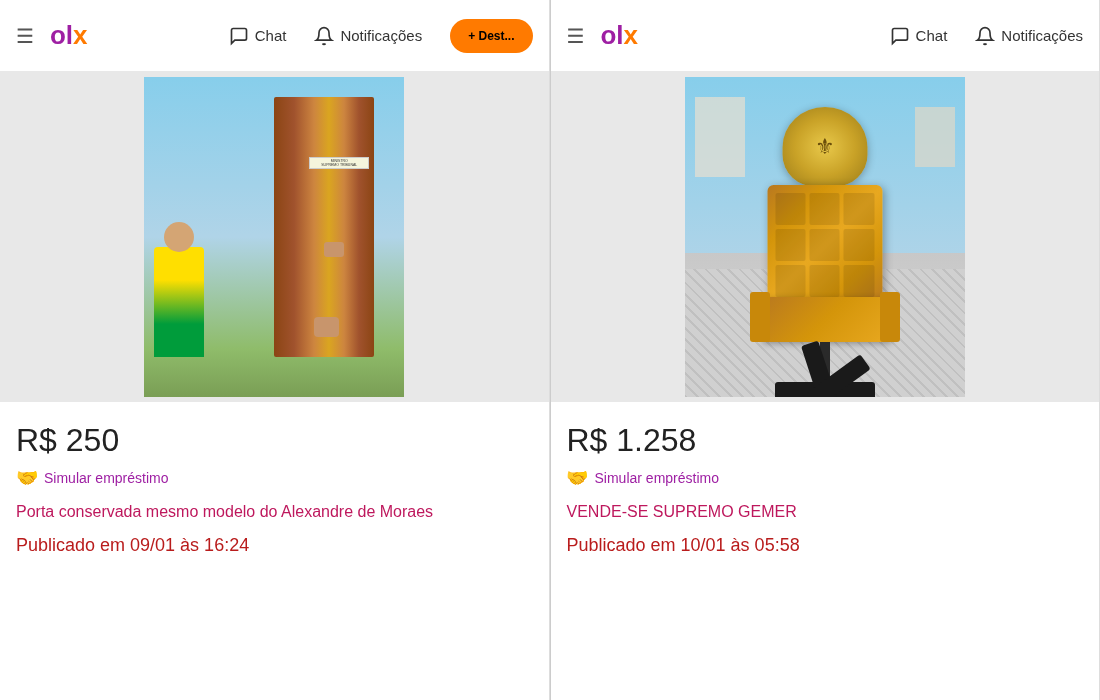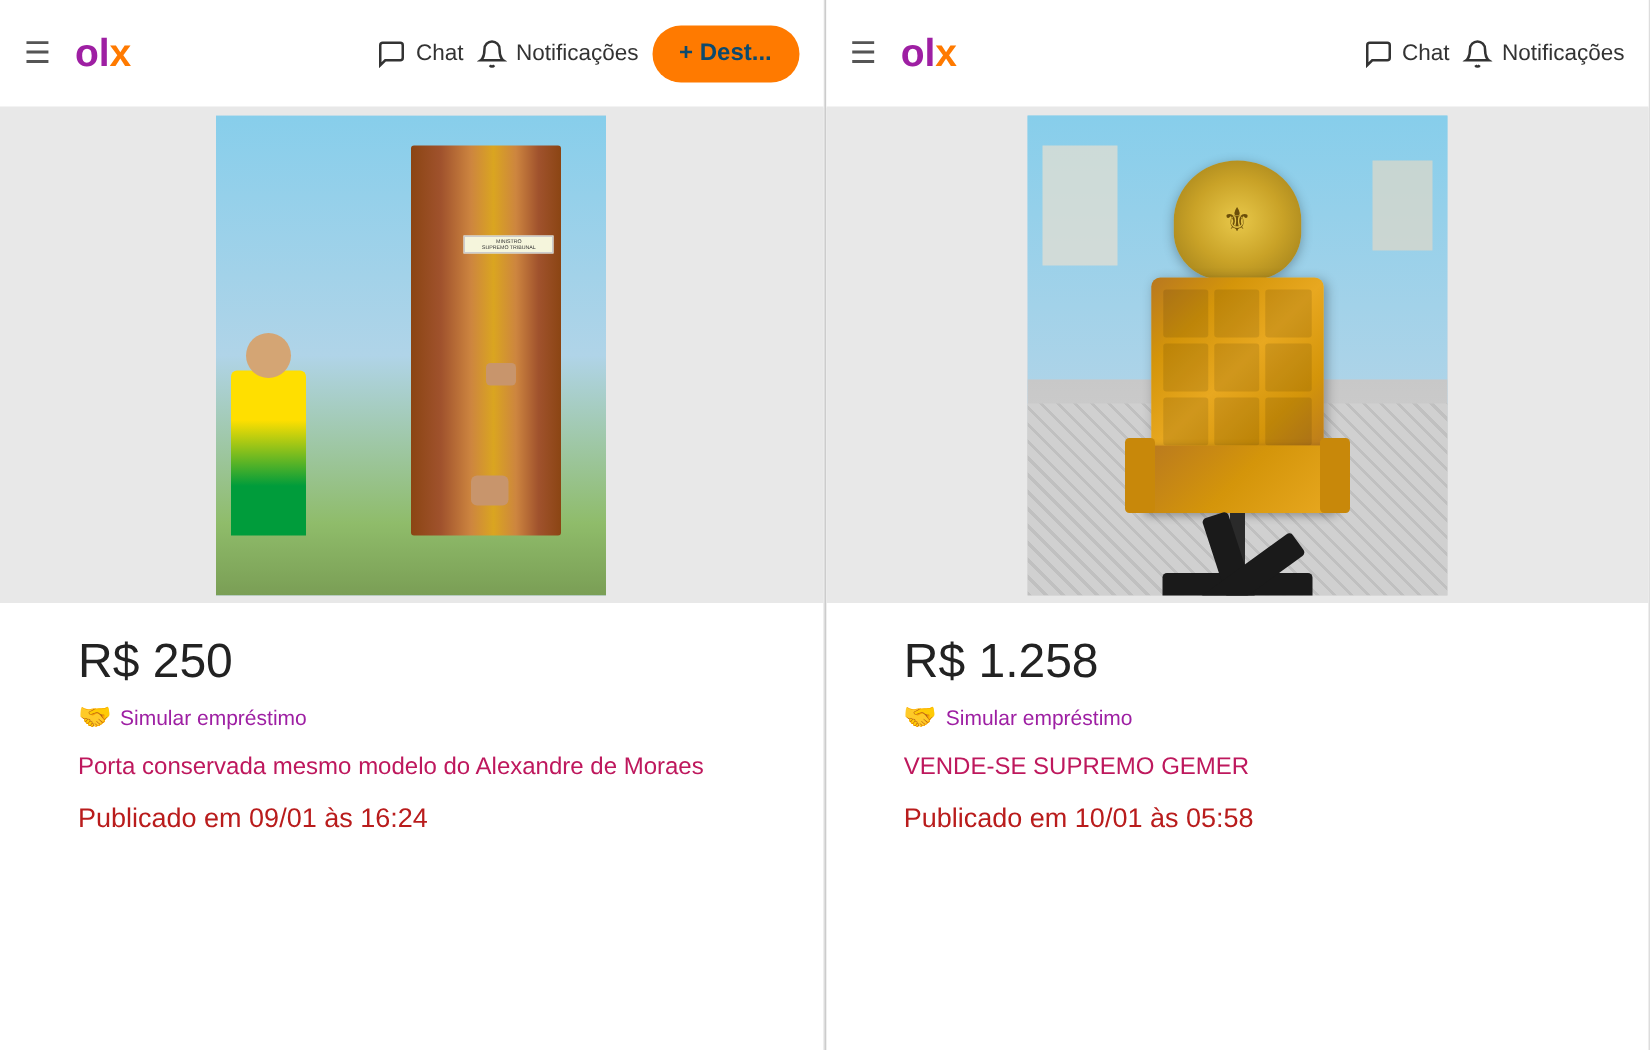--- a/index.html
+++ b/index.html
@@ -45,46 +45,46 @@
       font-weight: 900;
     }
 
     .logo-o { color: #9e1fa3; }
     .logo-l { color: #9e1fa3; }
     .logo-x { color: #ff7a00; }
 
     .nav-links {
       display: flex;
       align-items: center;
-      gap: 9px;
+      gap: 28px;
       margin-left: auto;
     }
 
     .nav-item {
       display: flex;
       align-items: center;
       gap: 6px;
       font-size: 15px;
       color: #333;
       cursor: pointer;
       white-space: nowrap;
     }
 
     .nav-item svg {
       width: 20px;
       height: 20px;
     }
 
     .btn-destaque {
       background: #ff7a00;
-      color: #0c4a6e;
+      color: #000000;
       border: none;
       border-radius: 24px;
       padding: 10px 18px;
-      font-size: 16px;
+      font-size: 12px;
       font-weight: 700;
       cursor: pointer;
       display: flex;
       align-items: center;
       gap: 4px;
       white-space: nowrap;
       justify-content: flex-end;
     }
 
     .product-image-area {
@@ -148,21 +148,20 @@
       width: 100%;
       height: 100%;
       background: linear-gradient(180deg, #87CEEB 0%, #b8d4e8 40%, #c8c8c8 70%, #d0d0d0 100%);
       position: relative;
       overflow: hidden;
     }
 
     .product-info {
       padding: 20px 16px 10px;
       flex: 1;
-      margin-left: 36px;
     }
 
     .price {
       font-size: 32px;
       font-weight: 400;
       color: #222;
       margin-bottom: 8px;
     }
 
     .simulate-loan {

